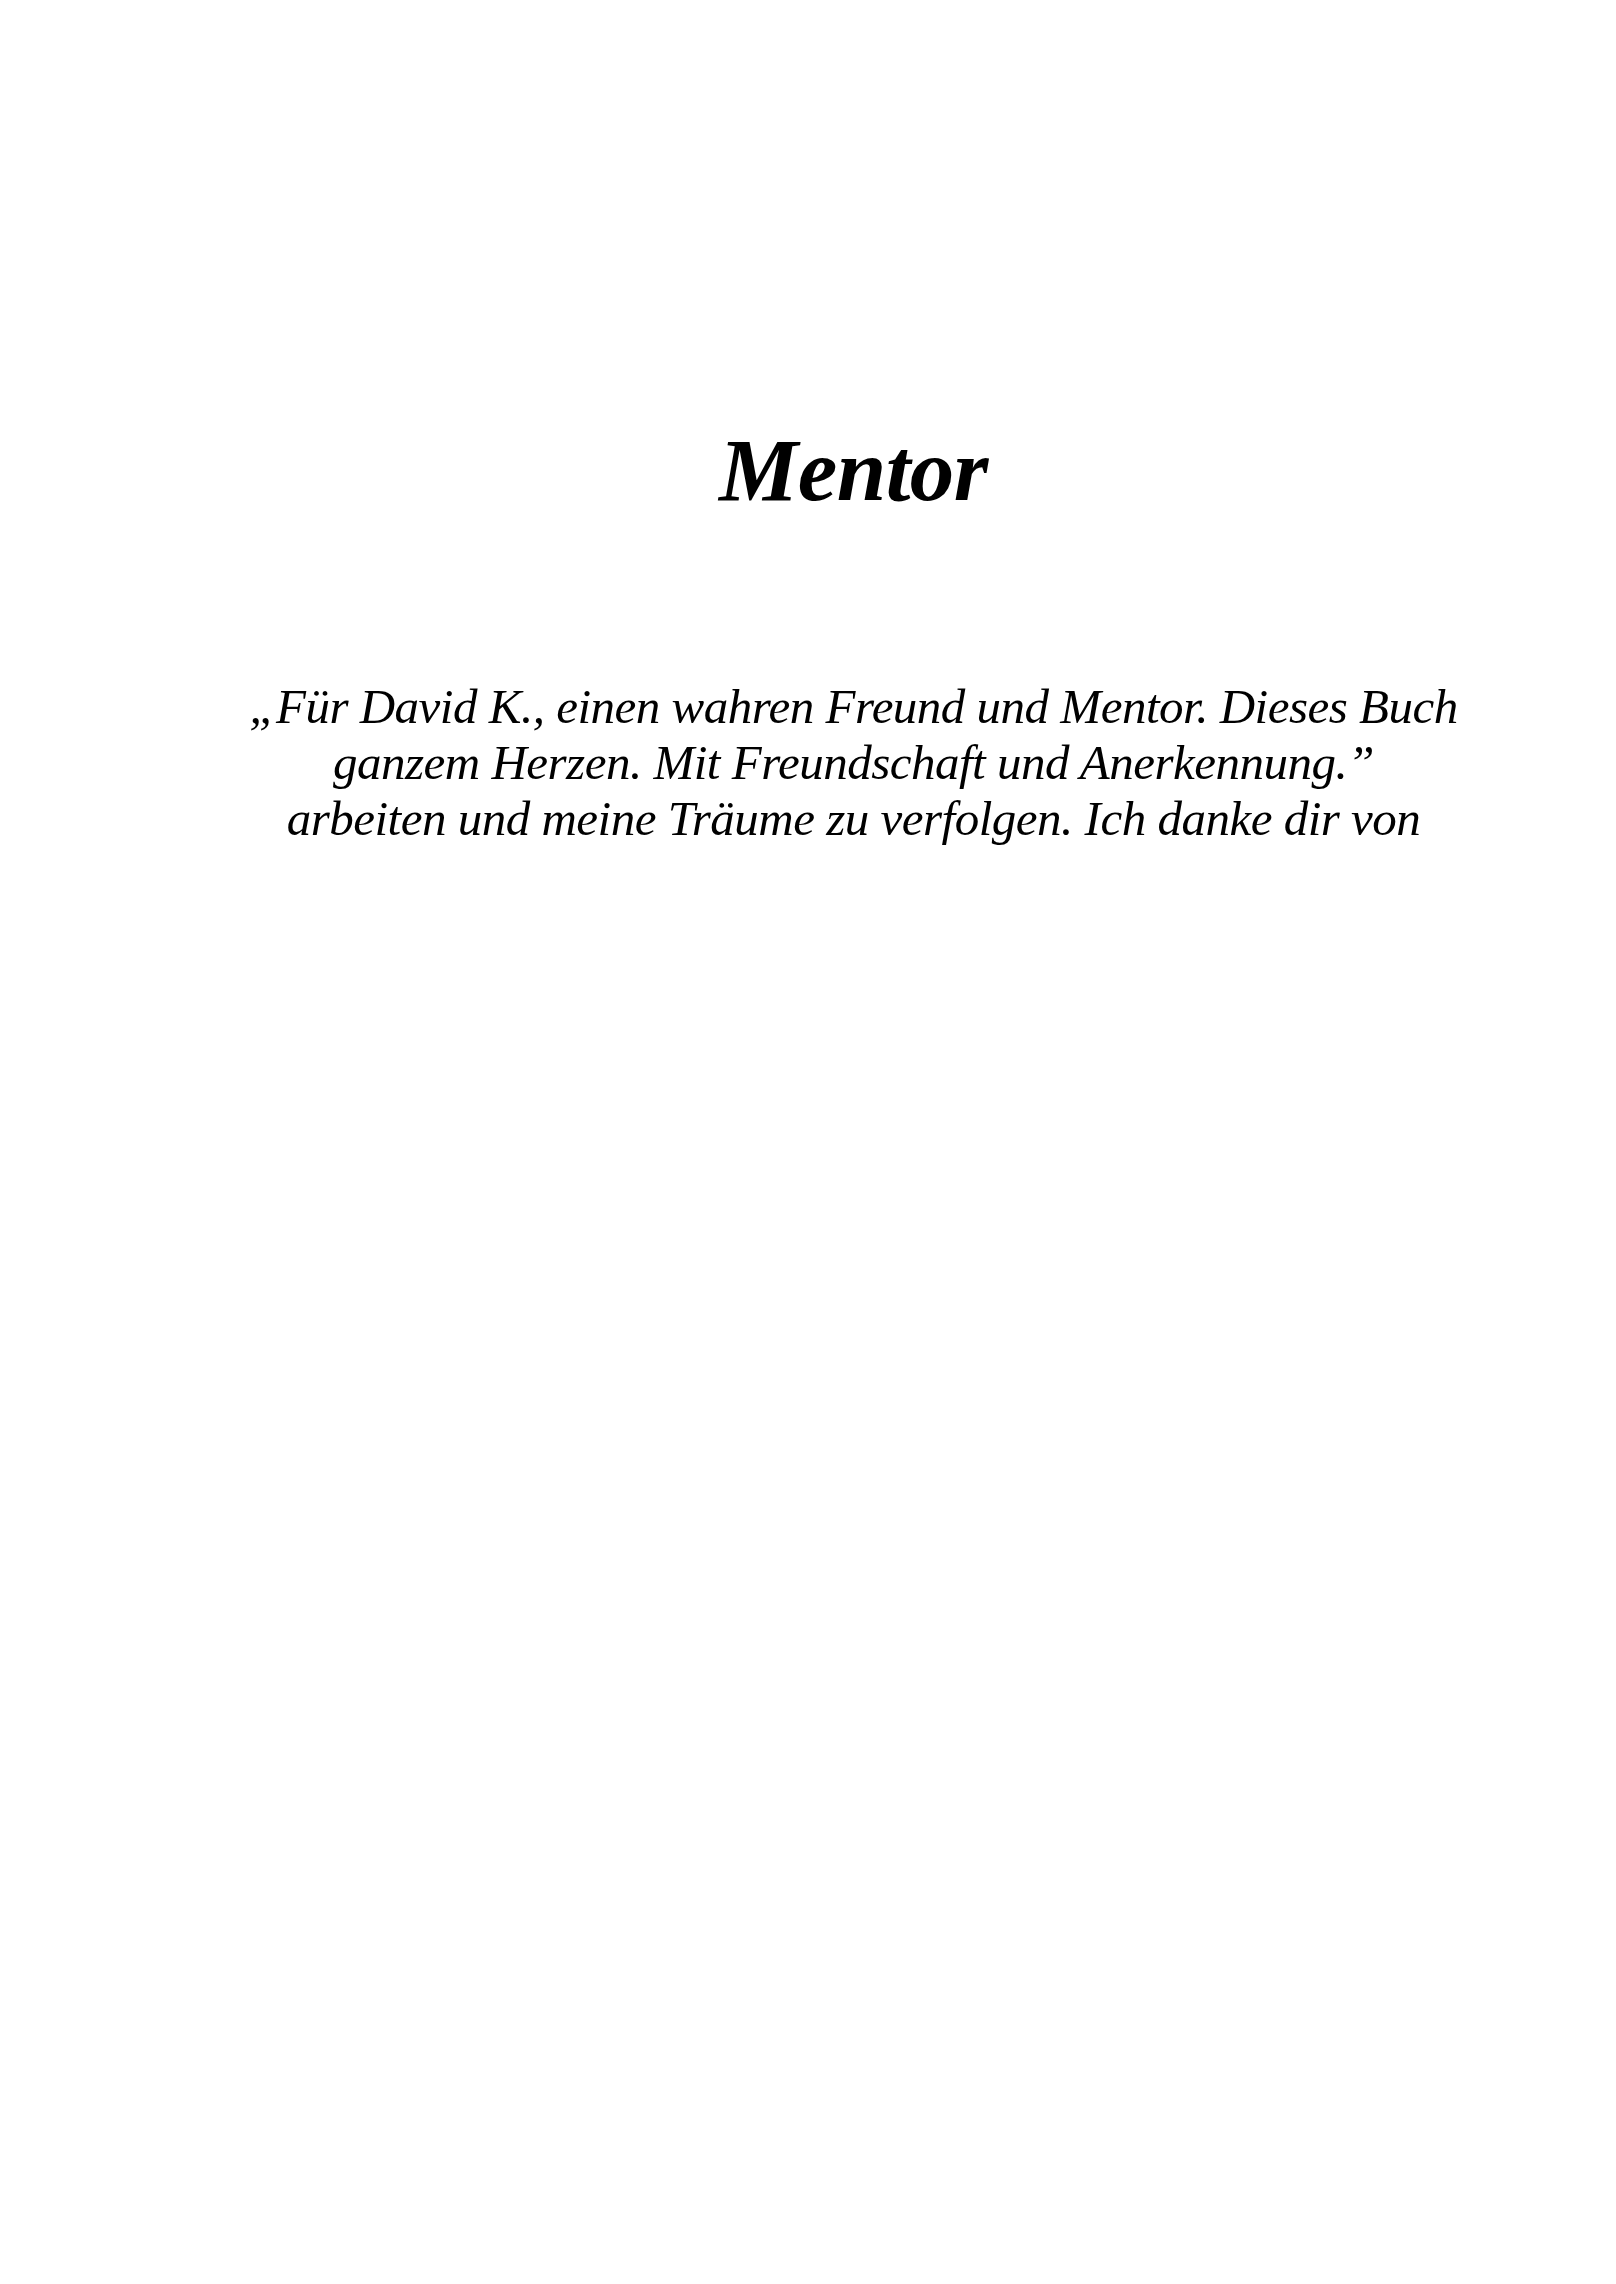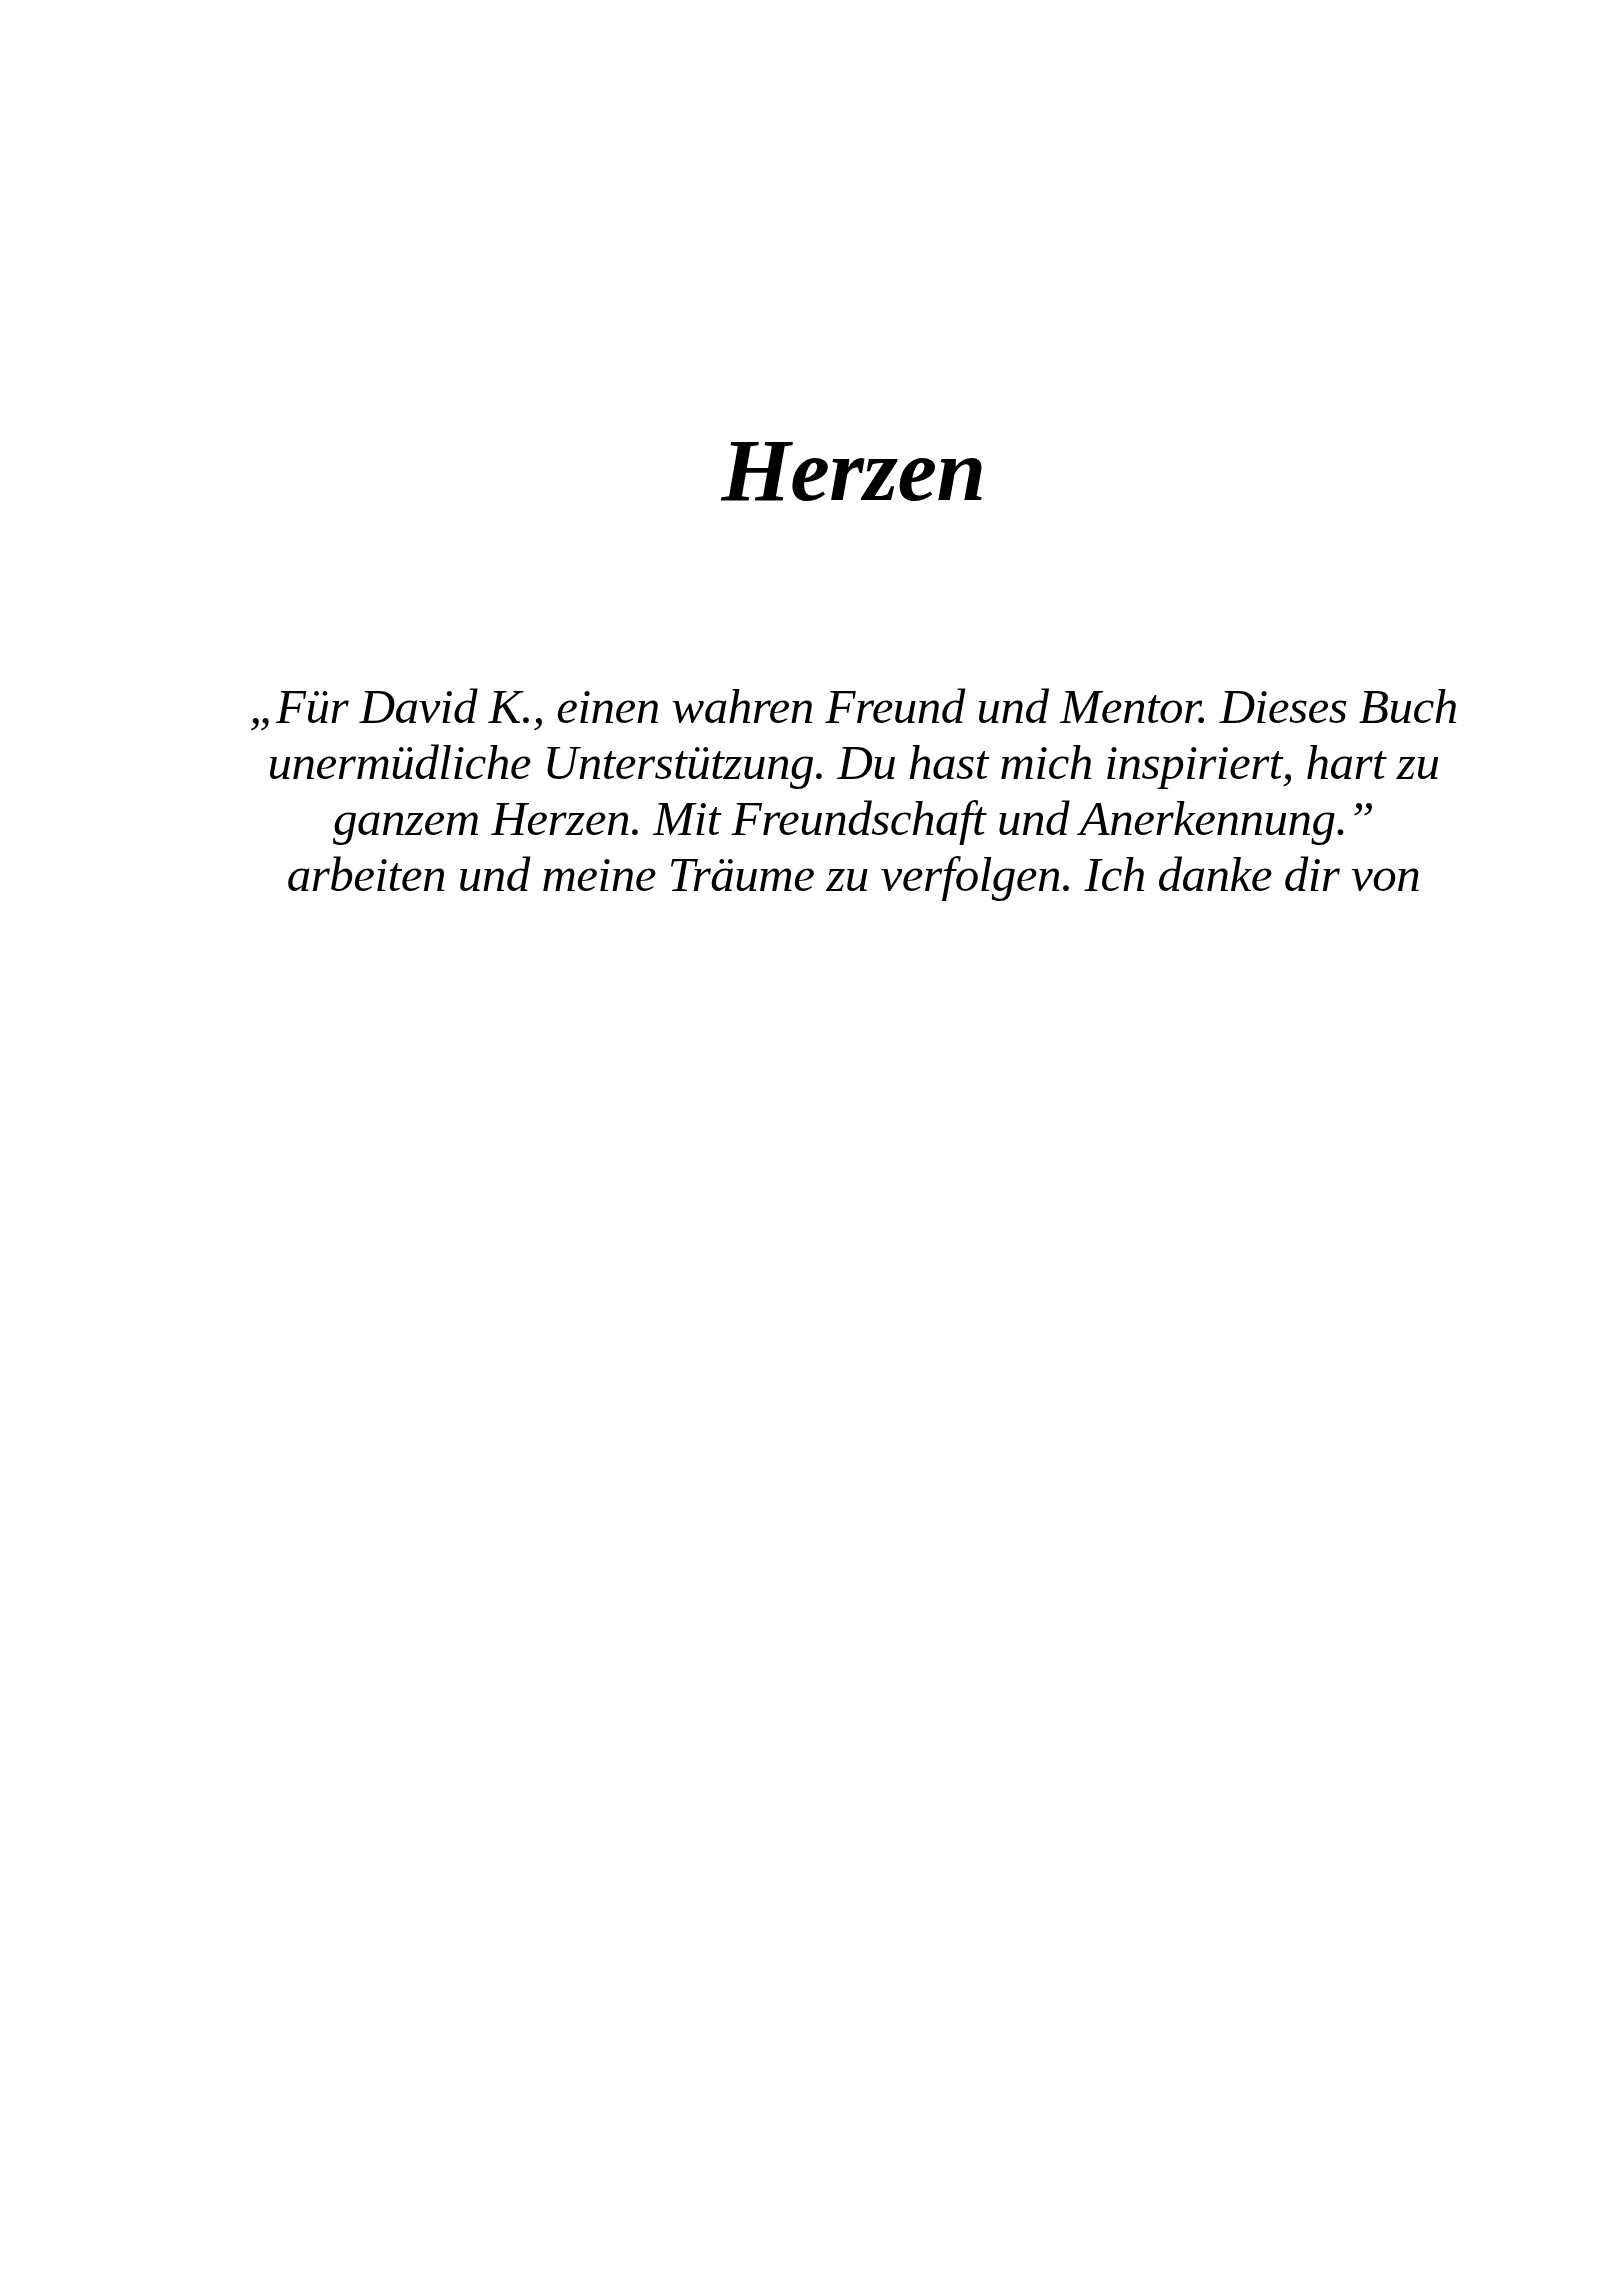--- a/index.html
+++ b/index.html
@@ -45,22 +45,21 @@
   }
   .dedication .line {
     white-space: nowrap;
   }
 </style>
 </head>
 <body>
 
 <div class="page">
   <div class="content">
-    <h1 class="title">Herzen</h1>
+    <h1 class="title">Mentor</h1>
     <div class="dedication">
       <div class="line">„Für David K., einen wahren Freund und Mentor. Dieses Buch</div>
-      <div class="line">unermüdliche Unterstützung. Du hast mich inspiriert, hart zu</div>
       <div class="line">ganzem Herzen. Mit Freundschaft und Anerkennung.”</div>
       <div class="line">arbeiten und meine Träume zu verfolgen. Ich danke dir von</div>
     </div>
   </div>
 </div>
 
 
 </body></html>

